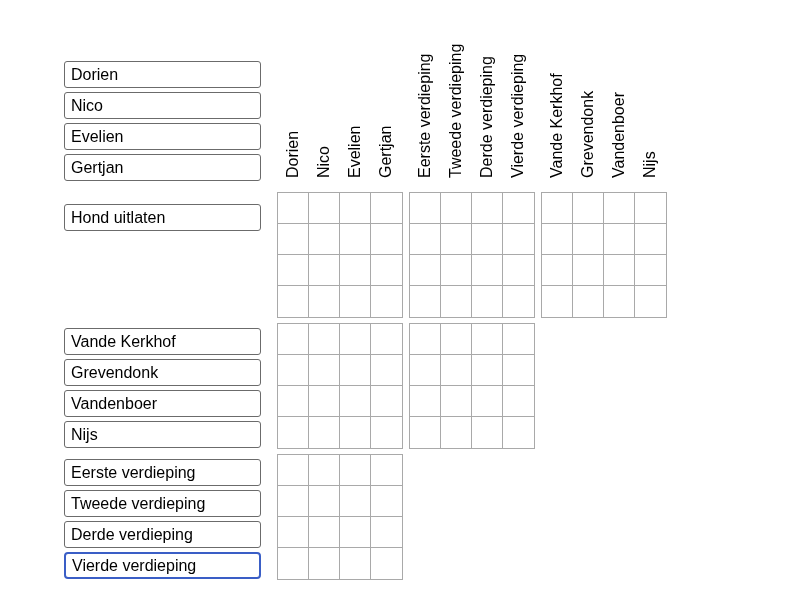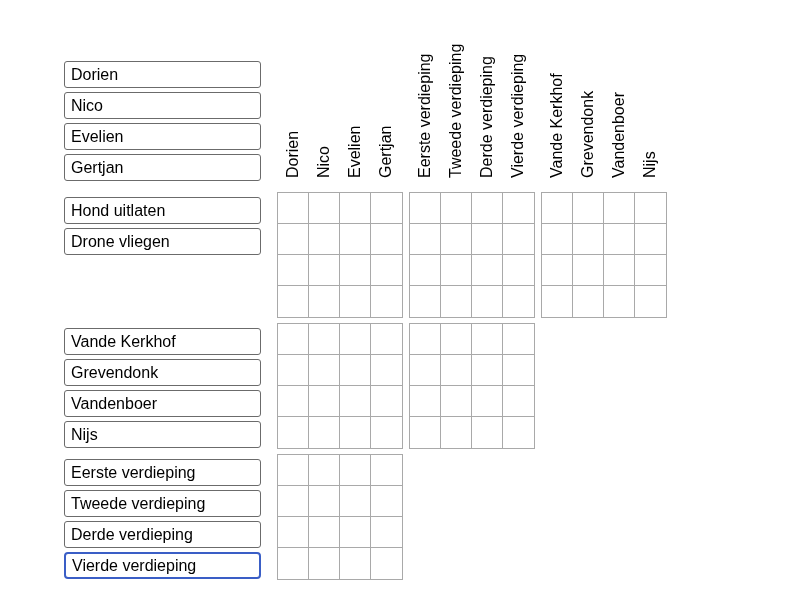--- a/index.html
+++ b/index.html
@@ -11,21 +11,21 @@
 
   
   .lblgroup { position:absolute; left:64px; width:197px; display:flex; flex-direction:column; gap:4px; }
   .lblgroup input {
     box-sizing:border-box; width:197px; height:27px;
     border:1px solid #6b6b6b; border-radius:3px; background:#fff;
     font-family:"Liberation Sans", sans-serif; font-size:16px; color:#000;
     padding:0 0 0 6px; margin:0; outline:none;
   }
   .lblgroup input.focused { border:2px solid #3a5ec6; border-radius:4px; }
-  .g1 { top:61px; } .g2 { top:197px; } .g3 { top:328px; } .g4 { top:459px; }
+  .g1 { top:61px; } .g2 { top:204px; } .g3 { top:328px; } .g4 { top:459px; }
 
   
   .colheads { position:absolute; top:6px; display:flex; }
   .colhead {
     width:31px; height:172px; white-space:nowrap;
     writing-mode:vertical-rl; transform:rotate(180deg);
     line-height:31px; font-size:16px; color:#000;
   }
   .ch-a { left:277px; } .ch-b { left:409px; } .ch-c { left:541px; }
 
@@ -48,21 +48,20 @@
 
   <div class="lblgroup g1">
     <input type="text" value="Dorien" style="">
     <input type="text" value="Nico" style="">
     <input type="text" value="Evelien" style="">
     <input type="text" value="Gertjan" style="">
   </div>
 
   <div class="lblgroup g2">
     <input type="text" value="Hond uitlaten" style="">
-    <input type="text" value="Drone vliegen" style="">
   </div>
 
   <div class="lblgroup g3">
     <input type="text" value="Vande Kerkhof" style="">
     <input type="text" value="Grevendonk" style="">
     <input type="text" value="Vandenboer" style="">
     <input type="text" value="Nijs" style="">
   </div>
 
   <div class="lblgroup g4">

